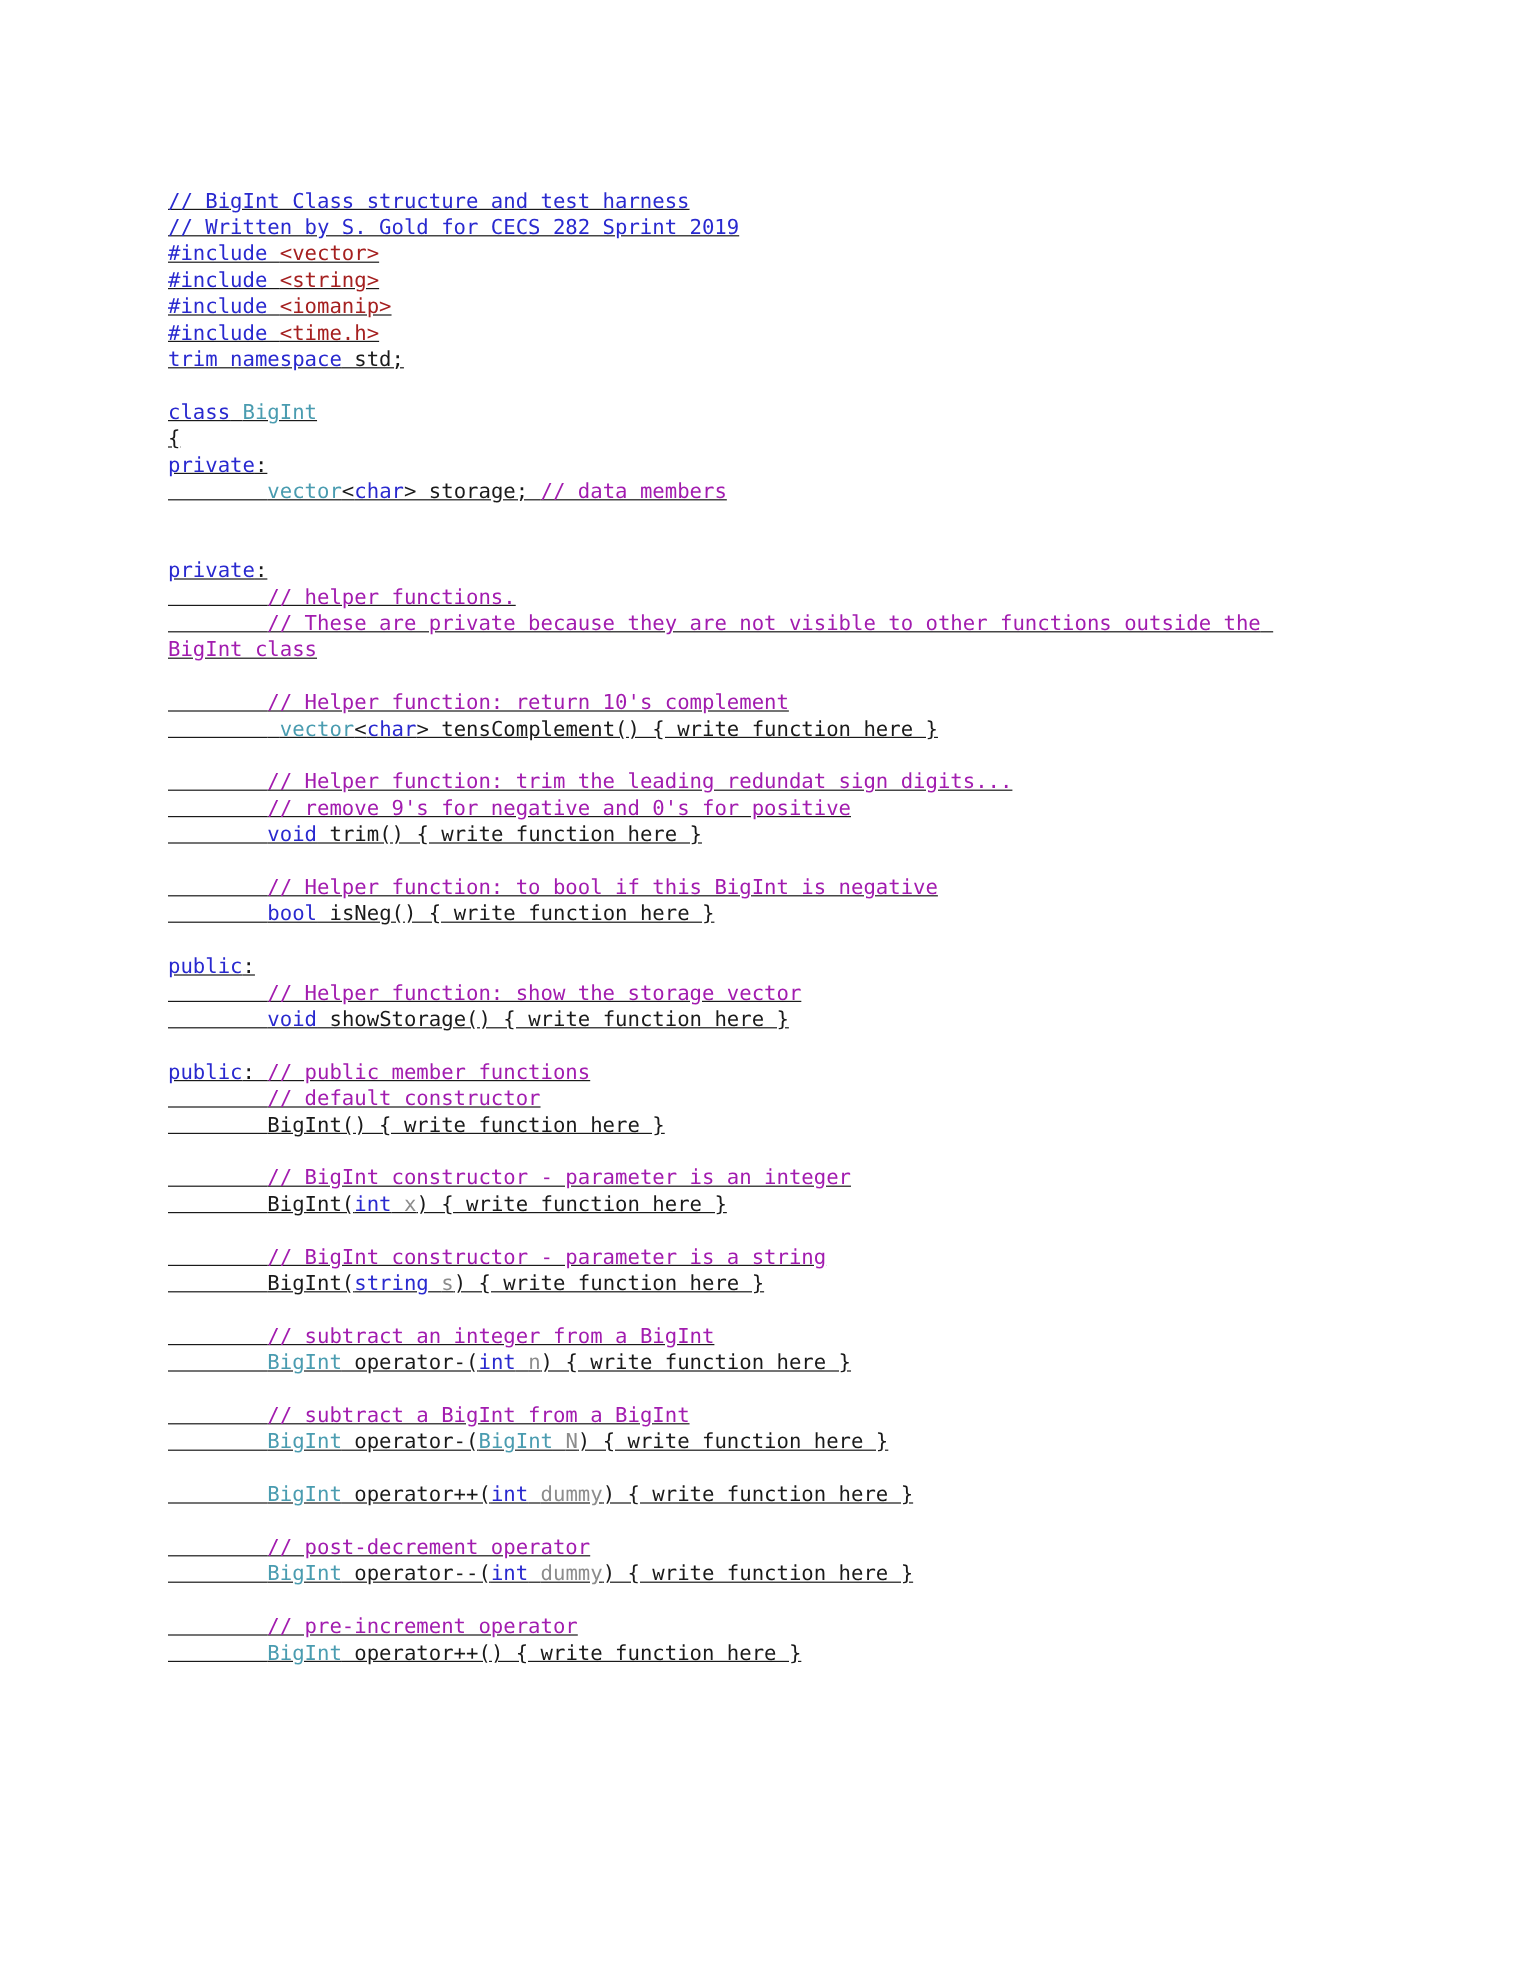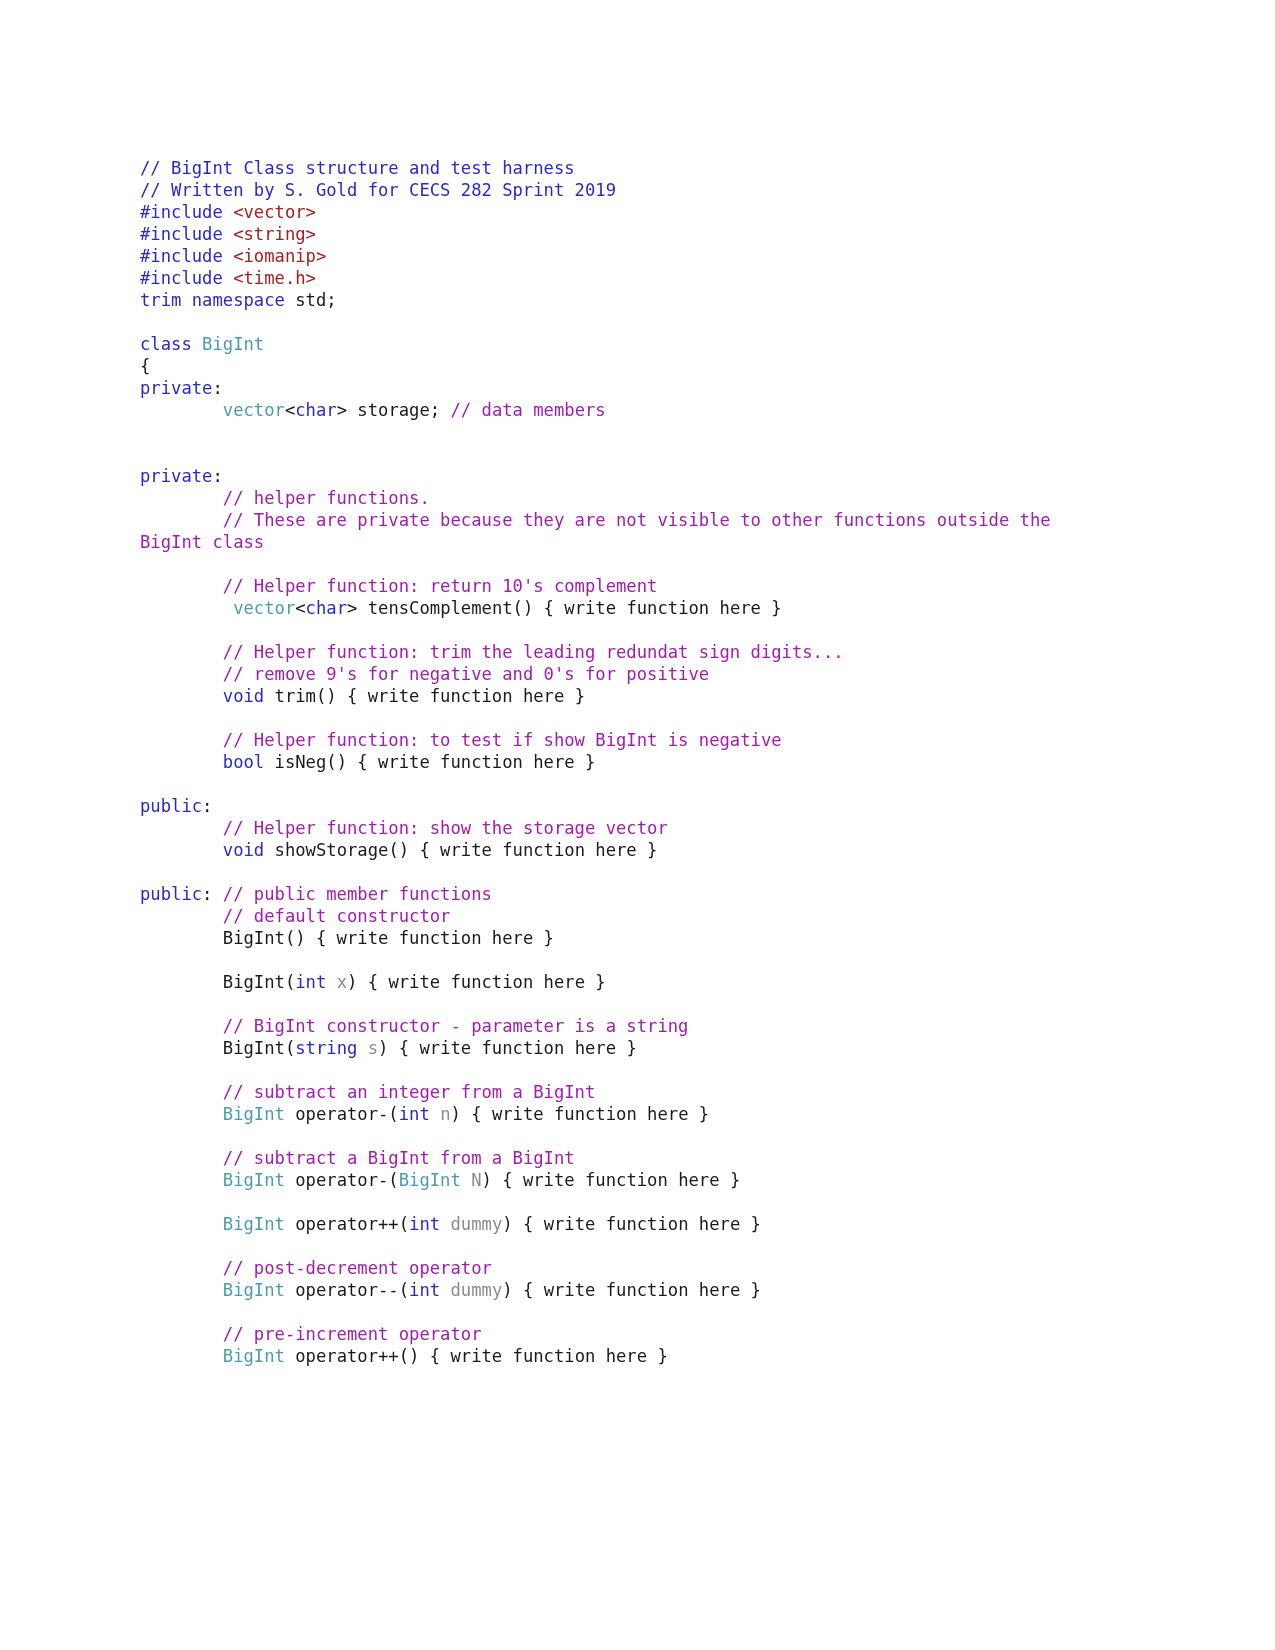--- a/index.html
+++ b/index.html
@@ -25,21 +25,21 @@
     font-family: "DejaVu Sans Mono", "Liberation Mono", monospace;
     font-size: 17.2px;
     line-height: 22px;
     white-space: pre-wrap;
     word-break: normal;
     overflow-wrap: break-word;
     width: 935px;
     color: #1a1a1a;
     letter-spacing: 0px;
   }
-  .ln { display: block; min-height: 22px; }
+  .ln { display: block; min-height: 22px; text-decoration: underline; }
   .blank { display: block; height: 22px; }
 
   
   .cmt  { color: #a21caf; }          
   .cmth { color: #2929cf; }          
   .kw   { color: #2929cf; }          
   .hdr  { color: #a52020; }          
   .typ  { color: #4a9cb0; }          
   .par  { color: #8c8c8c; }          
   .pln  { color: #1a1a1a; }          
@@ -66,31 +66,32 @@
 </span><span class="ln"><span class="pln">        </span><span class="cmt">// helper functions.</span>
 </span><span class="ln"><span class="pln">        </span><span class="cmt">// These are private because they are not visible to other functions outside the BigInt class</span>
 </span><span class="blank">
 </span><span class="ln"><span class="pln">        </span><span class="cmt">// Helper function: return 10's complement</span>
 </span><span class="ln"><span class="pln">        </span><span class="pln"> </span><span class="typ">vector</span><span class="pln">&lt;</span><span class="kw">char</span><span class="pln">&gt; tensComplement() { write function here }</span>
 </span><span class="blank">
 </span><span class="ln"><span class="pln">        </span><span class="cmt">// Helper function: trim the leading redundat sign digits...</span>
 </span><span class="ln"><span class="pln">        </span><span class="cmt">// remove 9's for negative and 0's for positive</span>
 </span><span class="ln"><span class="pln">        </span><span class="kw">void</span><span class="pln"> trim() { write function here }</span>
 </span><span class="blank">
-</span><span class="ln"><span class="pln">        </span><span class="cmt">// Helper function: to test if show BigInt is negative</span>
+</span><span class="ln"><span class="pln">        </span><span class="cmt">// Helper function: to bool if this BigInt is negative</span>
 </span><span class="ln"><span class="pln">        </span><span class="kw">bool</span><span class="pln"> isNeg() { write function here }</span>
 </span><span class="blank">
 </span><span class="ln"><span class="kw">public</span><span class="pln">:</span>
 </span><span class="ln"><span class="pln">        </span><span class="cmt">// Helper function: show the storage vector</span>
 </span><span class="ln"><span class="pln">        </span><span class="kw">void</span><span class="pln"> showStorage() { write function here }</span>
 </span><span class="blank">
 </span><span class="ln"><span class="kw">public</span><span class="pln">: </span><span class="cmt">// public member functions</span>
 </span><span class="ln"><span class="pln">        </span><span class="cmt">// default constructor</span>
 </span><span class="ln"><span class="pln">        </span><span class="pln">BigInt() { write function here }</span>
 </span><span class="blank">
+</span><span class="ln"><span class="pln">        </span><span class="cmt">// BigInt constructor - parameter is an integer</span>
 </span><span class="ln"><span class="pln">        </span><span class="pln">BigInt(</span><span class="kw">int</span><span class="pln"> </span><span class="par">x</span><span class="pln">) { write function here }</span>
 </span><span class="blank">
 </span><span class="ln"><span class="pln">        </span><span class="cmt">// BigInt constructor - parameter is a string</span>
 </span><span class="ln"><span class="pln">        </span><span class="pln">BigInt(</span><span class="kw">string</span><span class="pln"> </span><span class="par">s</span><span class="pln">) { write function here }</span>
 </span><span class="blank">
 </span><span class="ln"><span class="pln">        </span><span class="cmt">// subtract an integer from a BigInt</span>
 </span><span class="ln"><span class="pln">        </span><span class="typ">BigInt</span><span class="pln"> operator-(</span><span class="kw">int</span><span class="pln"> </span><span class="par">n</span><span class="pln">) { write function here }</span>
 </span><span class="blank">
 </span><span class="ln"><span class="pln">        </span><span class="cmt">// subtract a BigInt from a BigInt</span>
 </span><span class="ln"><span class="pln">        </span><span class="typ">BigInt</span><span class="pln"> operator-(</span><span class="typ">BigInt</span><span class="pln"> </span><span class="par">N</span><span class="pln">) { write function here }</span>

